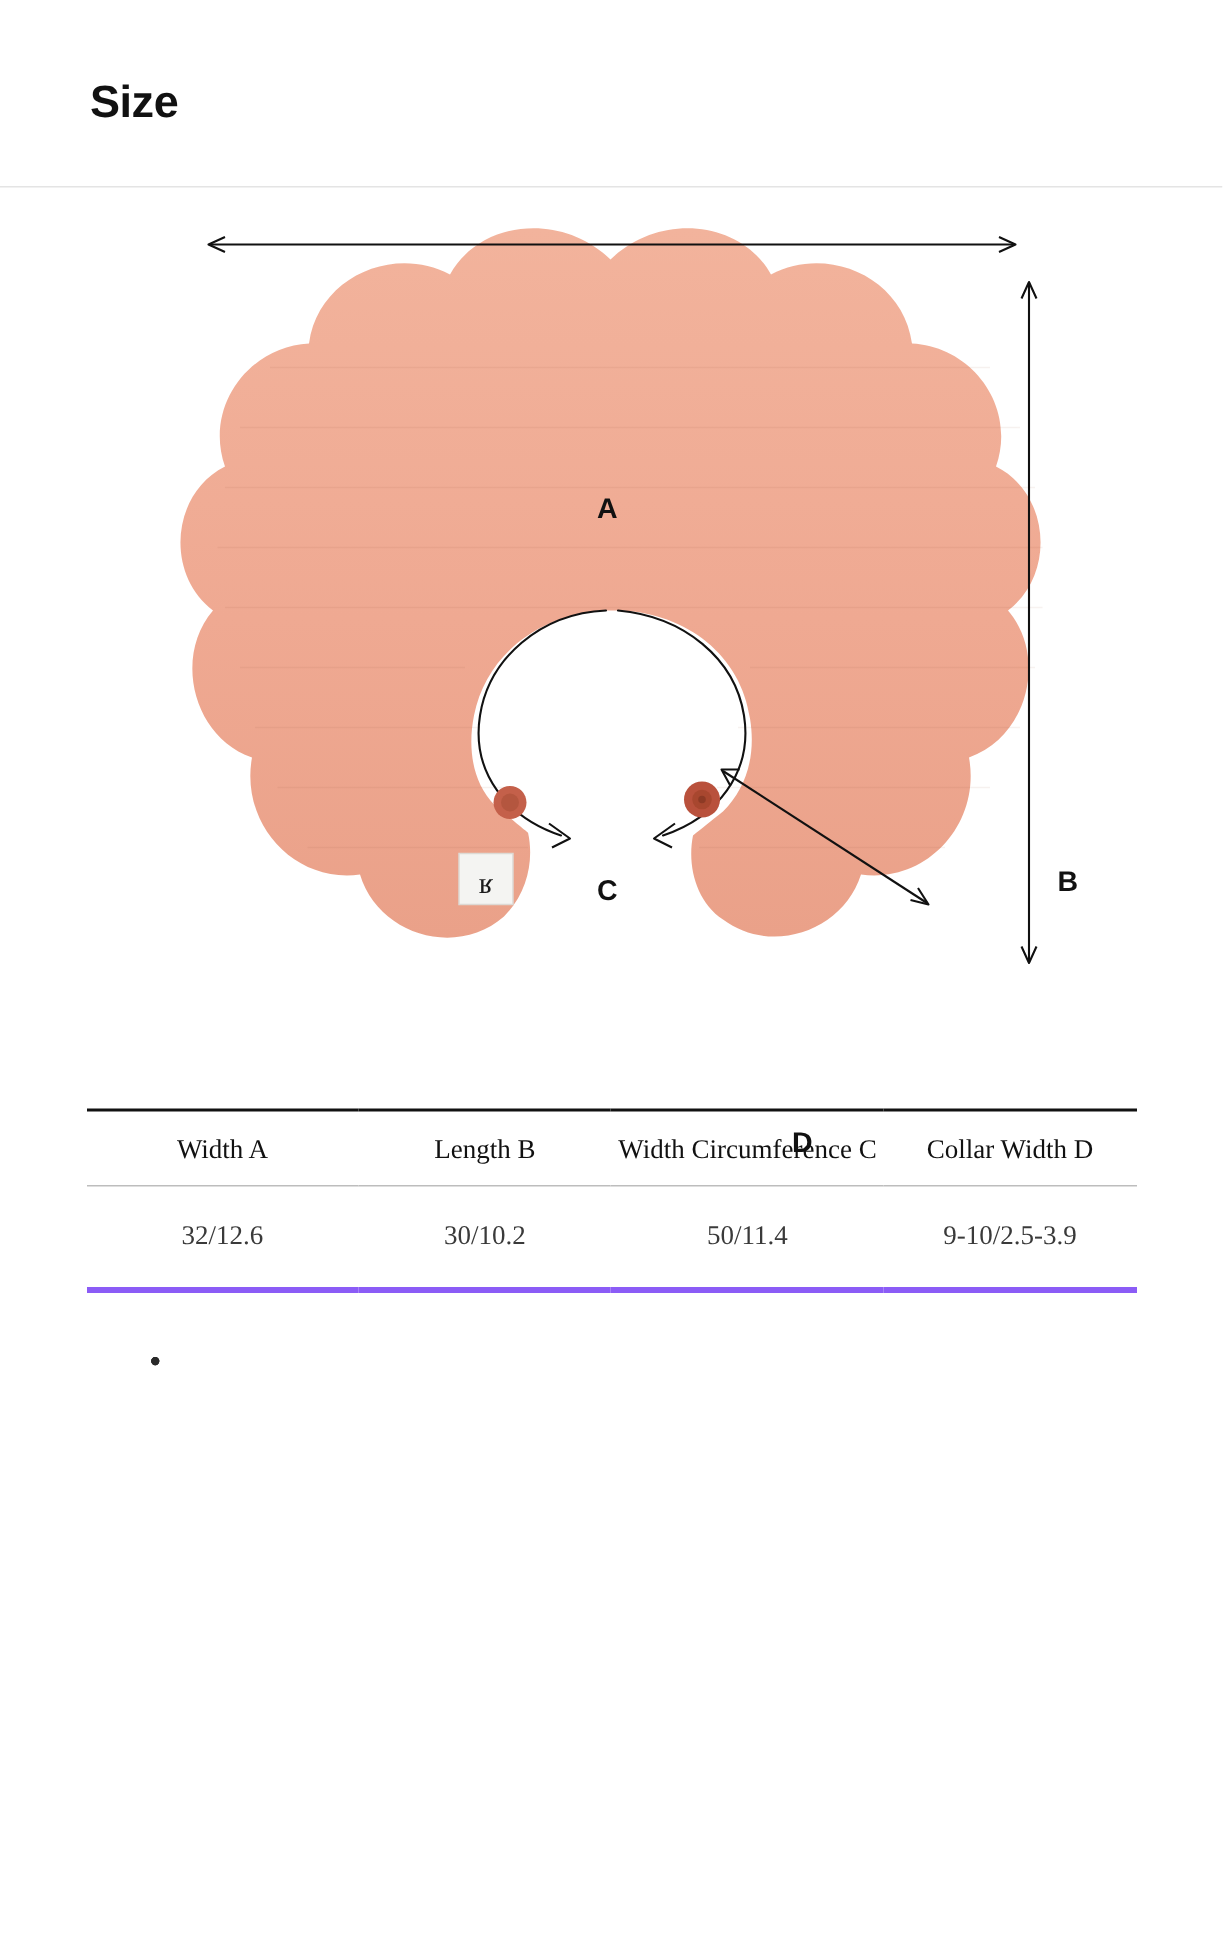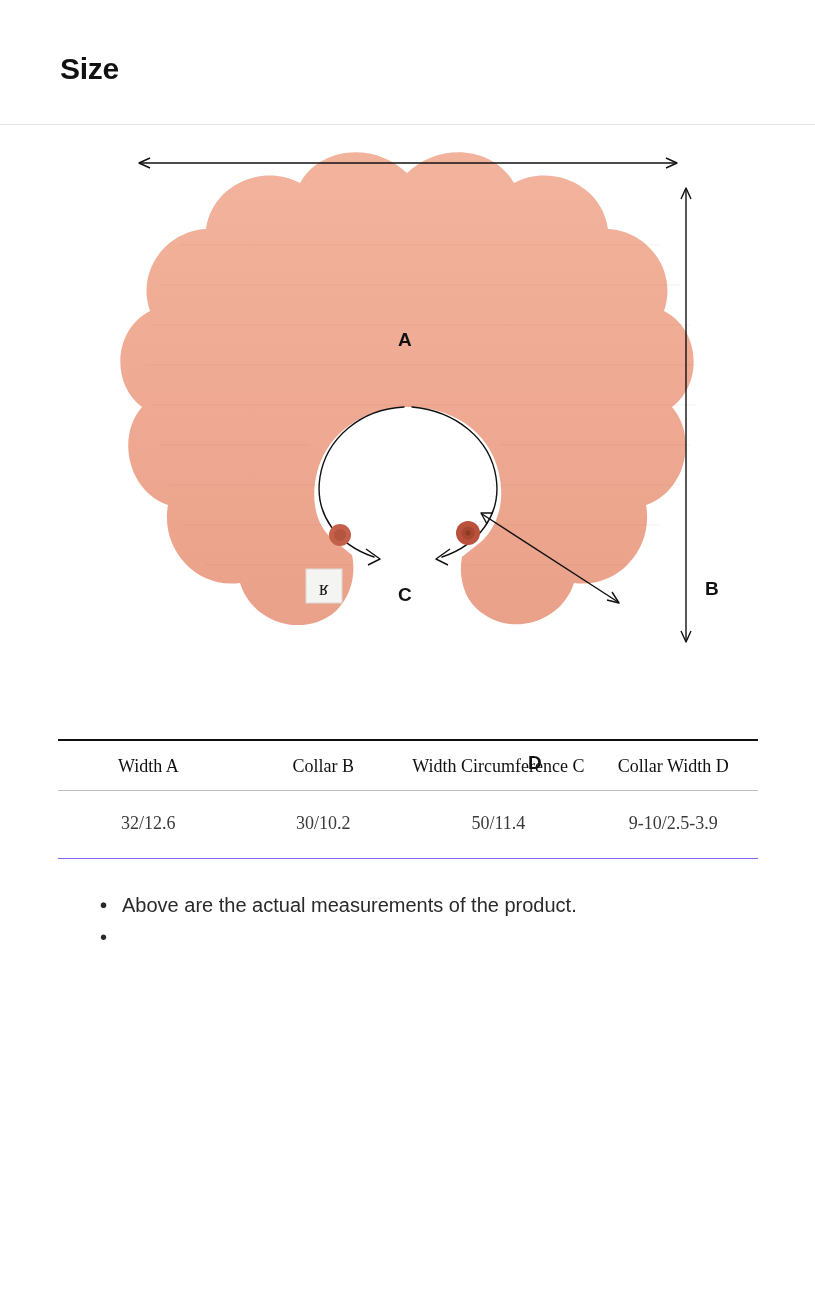--- a/index.html
+++ b/index.html
@@ -83,21 +83,21 @@
     border-bottom: 1px solid #bdbdbd;
   }
   table.size-table thead tr {
     border-top: 2px solid #111111;
   }
   table.size-table tbody td {
     font-size: 18px;
     color: #3a3a3a;
     padding: 22px 4px 24px 4px;
     text-align: center;
-    border-bottom: 1px solid #8b5cf6;
+    border-bottom: 4px solid #8b5cf6;
   }
   .col-1 { width: 26%; }
   .col-2 { width: 24%; }
   .col-3 { width: 26%; }
   .col-4 { width: 24%; }
 
   
   .notes {
     margin: 40px 0 0 92px;
     width: 690px;
@@ -247,21 +247,21 @@
     <div class="dim-label label-b">B</div>
     <div class="dim-label label-c">C</div>
     <div class="dim-label label-d">D</div>
   </div>
 
   <div class="table-wrap">
     <table class="size-table">
       <thead>
         <tr>
           <th class="col-1">Width A</th>
-          <th class="col-2">Collar B</th>
+          <th class="col-2">Length B</th>
           <th class="col-3">Width Circumference C</th>
           <th class="col-4">Collar Width D</th>
         </tr>
       </thead>
       <tbody>
         <tr>
           <td>32/12.6</td>
           <td>30/10.2</td>
           <td>50/11.4</td>
           <td>9-10/2.5-3.9</td>
@@ -270,21 +270,20 @@
     </table>
   </div>
 
   <div class="notes">
     <ul>
       <li>
         <span class="bullet">•</span>
       </li>
       <li>
         <span class="bullet">•</span>
-        <span>Above are the actual measurements of the product.</span>
       </li>
       <li>
         <span class="bullet">•</span>
       </li>
     </ul>
   </div>
 
 </div>
 
 </body></html>

